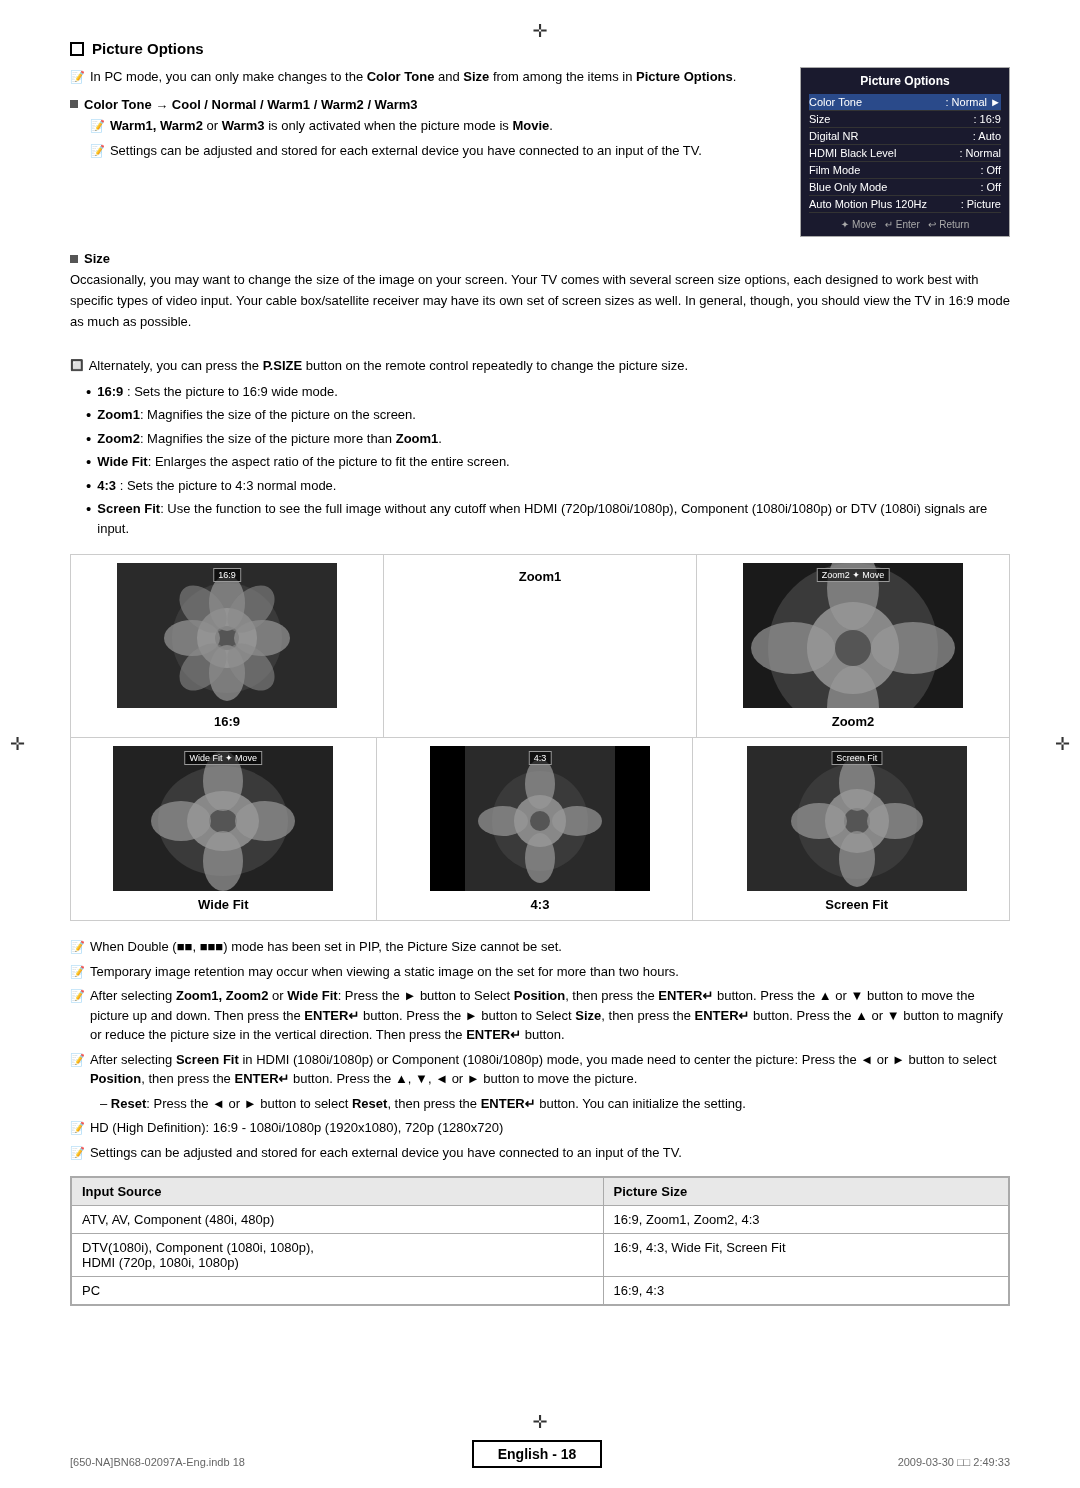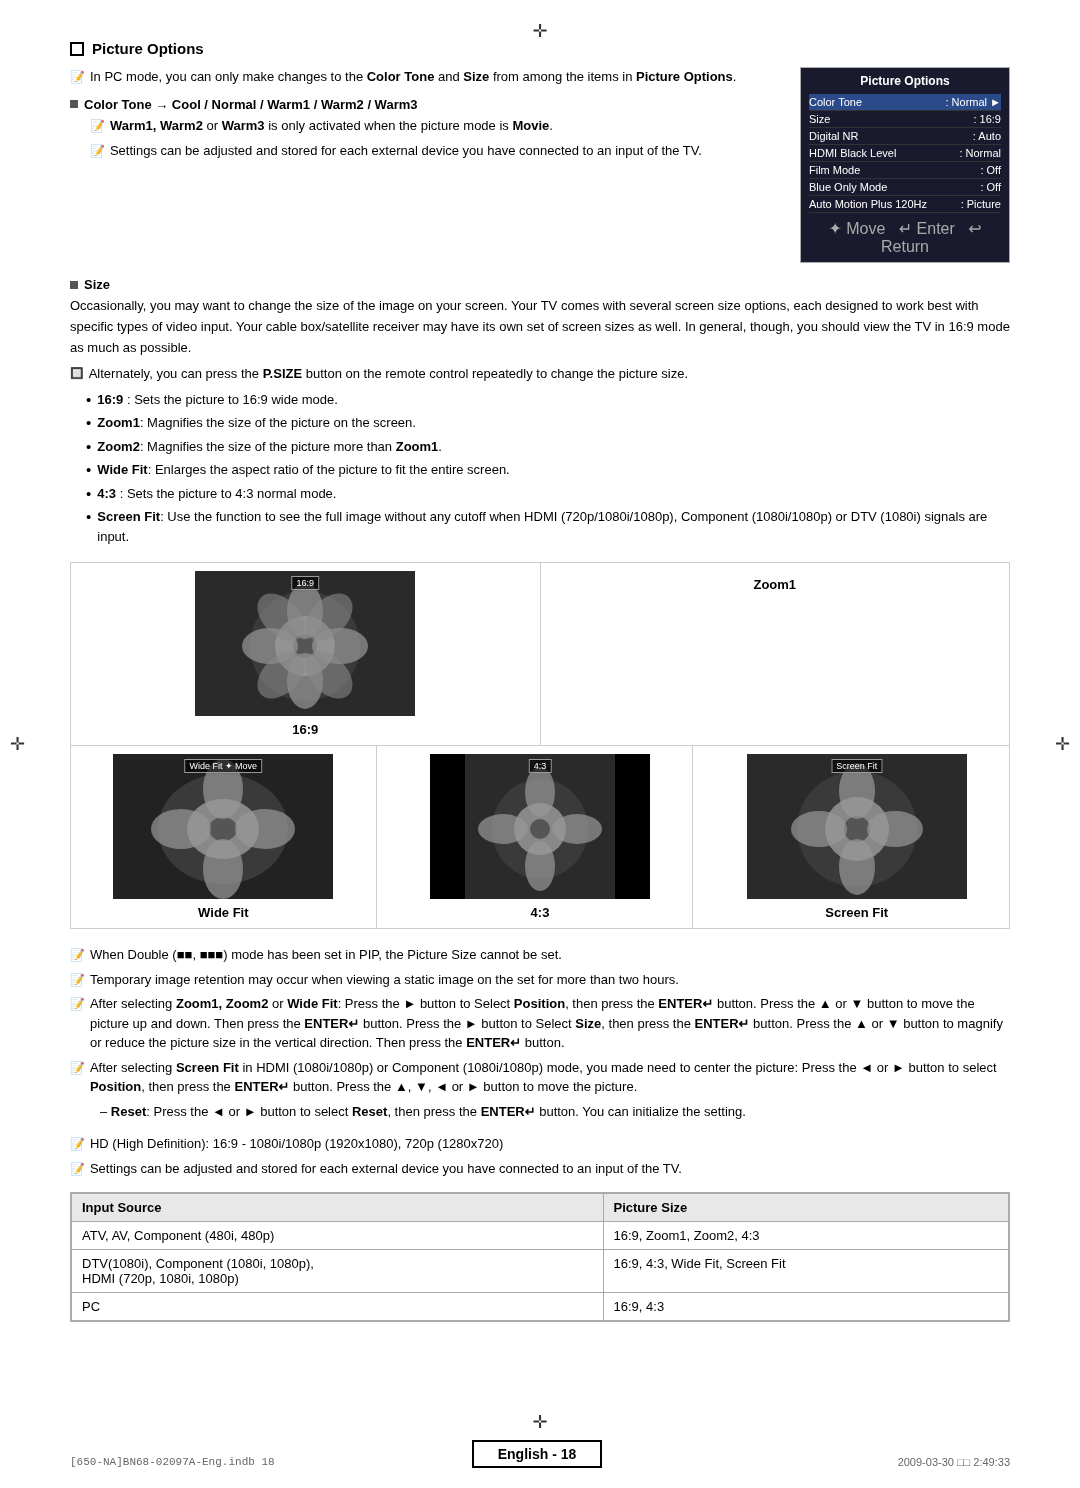--- a/index.html
+++ b/index.html
@@ -76,21 +76,21 @@
     .po-row:last-child { border-bottom: none; }
     .po-row.highlighted {
       background: #2a4a8a;
     }
     .po-row .arrow {
       color: #fff;
     }
     .po-nav {
       text-align: center;
       margin-top: 6px;
-      font-size: 16px;
+      font-size: 10px;
       color: #aaa;
     }
     .note-line {
       display: flex;
       align-items: flex-start;
       margin-bottom: 6px;
       line-height: 1.5;
     }
     .note-sym {
       font-size: 12px;
@@ -208,21 +208,20 @@
       font-weight: bold;
       border: 2px solid #000;
       padding: 4px 24px;
     }
     .footer-left {
       position: absolute;
       bottom: 20px;
       left: 70px;
       font-size: 11px;
       color: #666;
-      font-family: Liberation Mono, monospace;
     }
     .footer-right {
       position: absolute;
       bottom: 20px;
       right: 70px;
       font-size: 11px;
       color: #666;
       margin-left: 39px;
     }
     .cross-icon {
@@ -334,21 +333,21 @@
       </div>
       <div class="po-nav">✦ Move &nbsp; ↵ Enter &nbsp; ↩ Return</div>
     </div>
   </div>
 
   <div class="sub-section">
     <div class="sub-section-title">
       <span class="bullet-square"></span>
       <span>Size</span>
     </div>
-    <p style="line-height:1.6; margin-bottom:6px;">
+    <p style="line-height:1.6; margin-bottom:24px;">
       Occasionally, you may want to change the size of the image on your screen. Your TV comes
       with several screen size options, each designed to work best with specific types of video input. Your cable box/satellite receiver
       may have its own set of screen sizes as well. In general, though, you should view the TV in 16:9 mode as much as possible.
     </p>
     <div class="note-line">
       <span class="note-sym" style="font-size:11px;">🔲</span>
       <span>Alternately, you can press the <b>P.SIZE</b> button on the remote control repeatedly to change the picture size.</span>
     </div>
     <ul class="bullet-list" style="margin-top:6px;">
       <li>
@@ -399,20 +398,36 @@
             <ellipse cx="134" cy="104" rx="18" ry="28" fill="#888" opacity="0.6" transform="rotate(-45 134 104)"></ellipse>
           </svg>
         </div>
         <div class="img-label">16:9</div>
       </div>
 
       <div class="image-cell">
         <div class="img-label">Zoom1</div>
       </div>
 
+      <div class="image-cell">
+        <div class="flower-img">
+          <div class="img-tag">Zoom2 ✦ Move</div>
+          <svg viewBox="0 0 220 145" width="220" height="145">
+            <rect width="220" height="145" fill="#1a1a1a"></rect>
+            <ellipse cx="110" cy="85" rx="85" ry="85" fill="#3a3a3a"></ellipse>
+            <ellipse cx="110" cy="85" rx="46" ry="46" fill="#888"></ellipse>
+            <ellipse cx="110" cy="85" rx="18" ry="18" fill="#555"></ellipse>
+            <ellipse cx="110" cy="25" rx="26" ry="42" fill="#999" opacity="0.7"></ellipse>
+            <ellipse cx="110" cy="145" rx="26" ry="42" fill="#999" opacity="0.7"></ellipse>
+            <ellipse cx="50" cy="85" rx="42" ry="26" fill="#999" opacity="0.7"></ellipse>
+            <ellipse cx="170" cy="85" rx="42" ry="26" fill="#999" opacity="0.7"></ellipse>
+          </svg>
+        </div>
+        <div class="img-label">Zoom2</div>
+      </div>
     </div>
     <div class="images-row">
 
       <div class="image-cell">
         <div class="flower-img">
           <div class="img-tag">Wide Fit ✦ Move</div>
           <svg viewBox="0 0 220 145" width="220" height="145">
             <rect width="220" height="145" fill="#222"></rect>
             <ellipse cx="110" cy="75" rx="65" ry="55" fill="#3a3a3a"></ellipse>
             <ellipse cx="110" cy="75" rx="36" ry="30" fill="#888"></ellipse>
@@ -476,21 +491,21 @@
       <span>Temporary image retention may occur when viewing a static image on the set for more than two hours.</span>
     </div>
     <div class="note-line" style="margin-bottom:5px;">
       <span class="note-sym">📝</span>
       <span>After selecting <b>Zoom1, Zoom2</b> or <b>Wide Fit</b>: Press the <b>►</b> button to Select <b>Position</b>, then press the <b>ENTER↵</b> button. Press the <b>▲</b> or <b>▼</b> button to move the picture up and down. Then press the <b>ENTER↵</b> button. Press the <b>►</b> button to Select <b>Size</b>, then press the <b>ENTER↵</b> button. Press the <b>▲</b> or <b>▼</b> button to magnify or reduce the picture size in the vertical direction. Then press the <b>ENTER↵</b> button.</span>
     </div>
     <div class="note-line" style="margin-bottom:5px;">
       <span class="note-sym">📝</span>
       <span>After selecting <b>Screen Fit</b> in HDMI (1080i/1080p) or Component (1080i/1080p) mode, you made need to center the picture: Press the <b>◄</b> or <b>►</b> button to select <b>Position</b>, then press the <b>ENTER↵</b> button. Press the <b>▲</b>, <b>▼</b>, <b>◄</b> or <b>►</b> button to move the picture.</span>
     </div>
-    <div class="note-line indent" style="margin-bottom:13px; padding-left:30px;">
+    <div class="note-line indent" style="margin-bottom:5px; padding-left:30px;">
       <span>– <b>Reset</b>: Press the <b>◄</b> or <b>►</b> button to select <b>Reset</b>, then press the <b>ENTER↵</b> button. You can initialize the setting.</span>
     </div>
     <div class="note-line" style="margin-bottom:5px;">
       <span class="note-sym">📝</span>
       <span>HD (High Definition): 16:9 - 1080i/1080p (1920x1080), 720p (1280x720)</span>
     </div>
     <div class="note-line" style="margin-bottom:5px;">
       <span class="note-sym">📝</span>
       <span>Settings can be adjusted and stored for each external device you have connected to an input of the TV.</span>
     </div>

